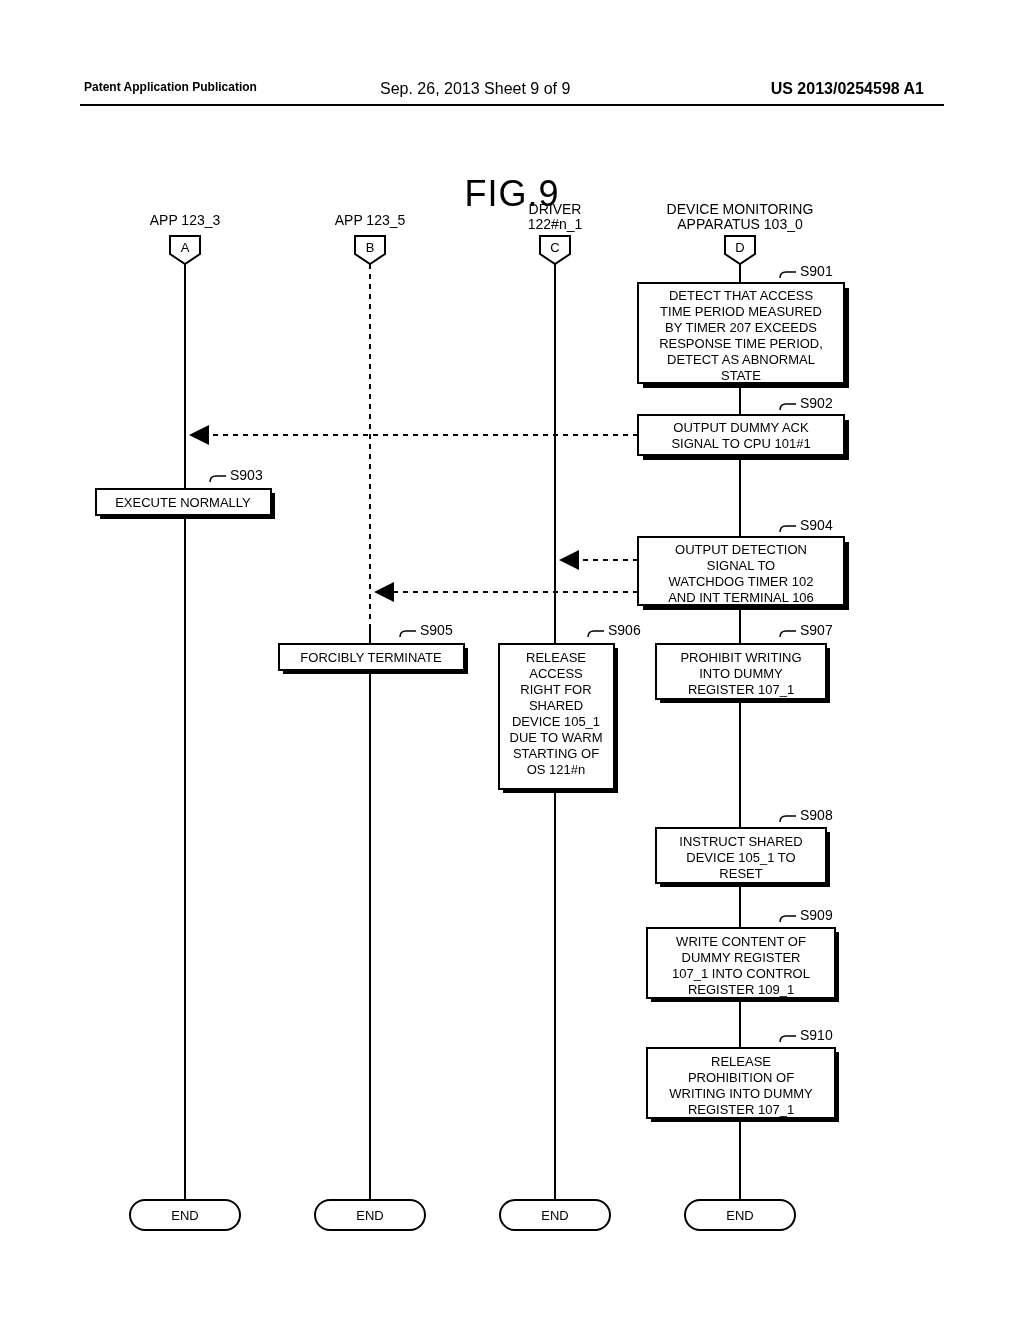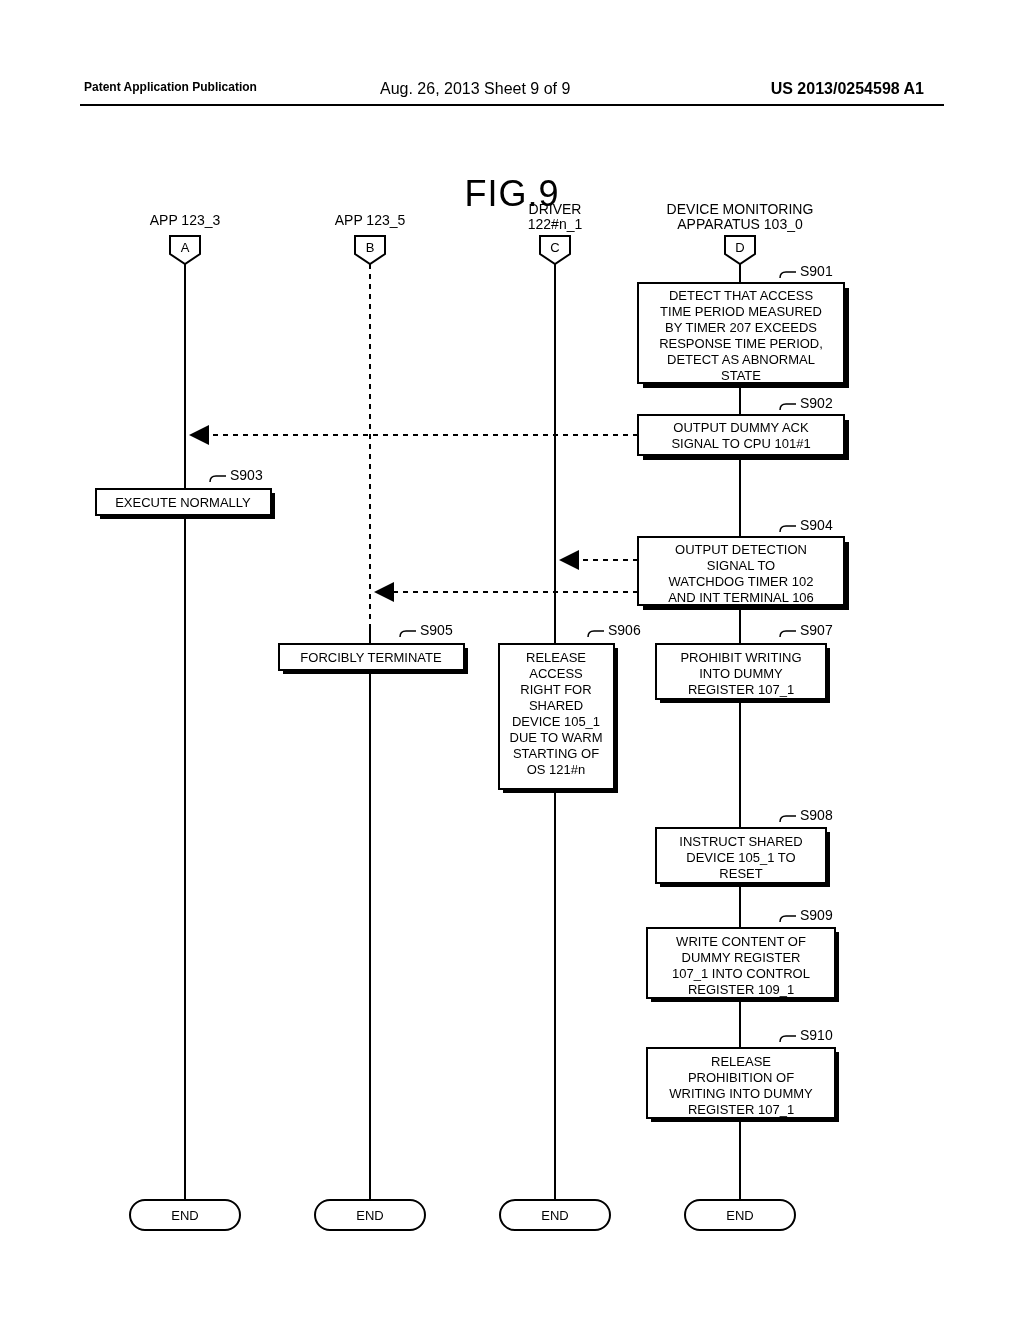--- a/index.html
+++ b/index.html
@@ -97,21 +97,21 @@
     text-anchor: middle;
   }
 </style>
 </head>
 <body>
 
 <div class="page">
 
   <div class="header">
     <div class="header-left">Patent Application Publication</div>
-    <div class="header-center">Aug. 26, 2013  Sheet 9 of 9</div>
+    <div class="header-center">Sep. 26, 2013  Sheet 9 of 9</div>
     <div class="header-right">US 2013/0254598 A1</div>
   </div>
   <div class="header-rule"></div>
 
   <div class="figtitle">FIG.9</div>
 
   <svg class="svg-stage" width="1024" height="1100">
     <defs>
       <marker id="arrow" markerWidth="10" markerHeight="10" refX="8" refY="5" orient="auto">
         <path d="M0,0 L10,5 L0,10 z" fill="#000"></path>

